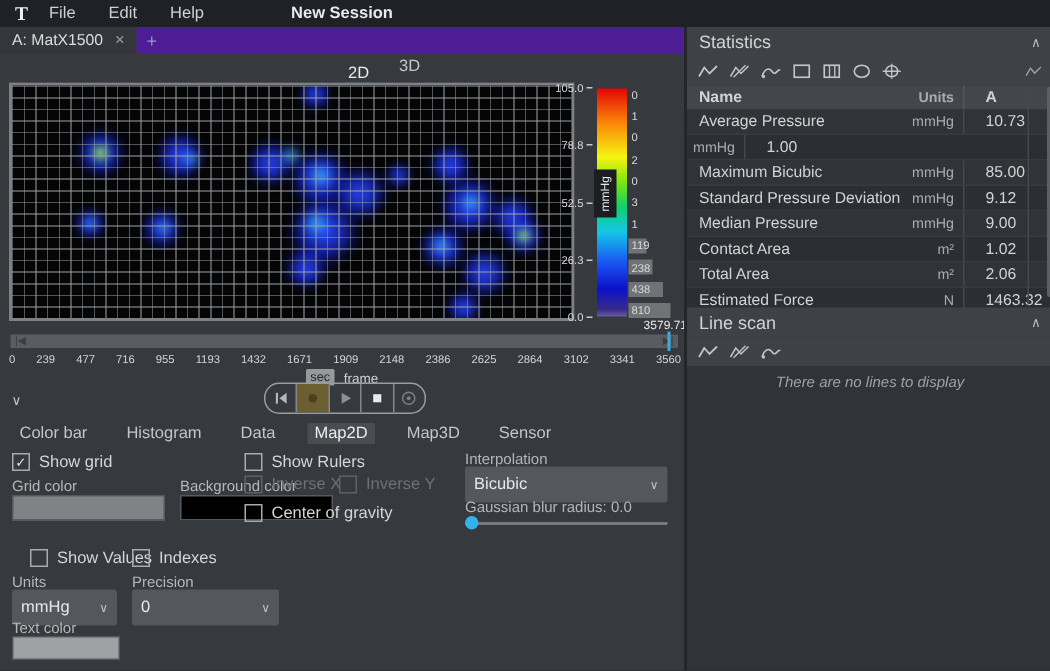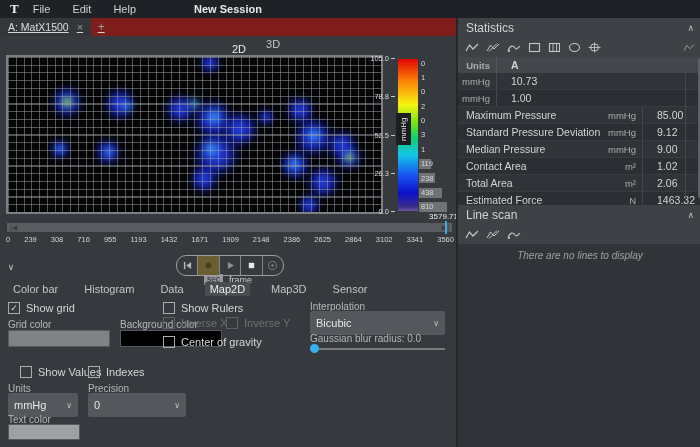--- a/index.html
+++ b/index.html
@@ -8,21 +8,21 @@
        background:#36393d;-webkit-font-smoothing:antialiased;}
   .abs{position:absolute;}
 
   
   .menubar{left:0;top:0;width:700px;height:18px;background:#1e2125;display:flex;align-items:center;}
   .logo{font-family:"Liberation Serif",serif;font-weight:bold;font-size:13px;color:#f0f1f2;margin:0 14px 0 10px;}
   .menu-item{color:#cfd1d3;margin-right:22px;font-size:11px;cursor:default;}
   .win-title{position:absolute;left:0;right:244px;text-align:center;font-weight:bold;color:#e8e9ea;font-size:11px;pointer-events:none;}
 
   
-  .tabstrip{left:0;top:18px;width:456px;height:18px;background:#7f1d1d;display:flex;align-items:stretch;text-decoration:underline;}
+  .tabstrip{left:0;top:18px;width:456px;height:18px;background:#4c1d95;display:flex;align-items:stretch;}
   .tab{background:#33363a;display:flex;align-items:center;padding:0 8px;gap:8px;color:#dddee0;font-size:10.5px;}
   .tab .x{color:#9b9da0;font-size:11px;}
   .tab-add{width:20px;display:flex;align-items:center;justify-content:center;color:#9b9da0;font-size:12px;}
 
   
   .viewtoggle{left:230px;top:36px;height:16px;display:flex;gap:16px;align-items:center;}
   .vt{color:#c3c5c7;font-size:11px;padding:0 2px;}
   .vt.active{color:#e9eaeb;border-bottom:2px solid #4aa2d9;margin-top:12px;}
 
   
@@ -47,21 +47,21 @@
   .hrow .bar{position:absolute;left:0;top:1px;height:10px;background:#707376;}
   .hrow span{position:relative;margin-left:2px;font-size:7.5px;color:#d7d8da;}
   .cur-time{left:398px;top:212px;width:60px;text-align:right;font-size:8px;color:#eceded;}
 
   
   .scrubber{left:7px;top:223px;width:445px;height:9px;background:#595c60;}
   .scrub-end{position:absolute;top:1px;font-size:7px;color:#3a3c3f;line-height:7px;}
   .playhead{position:absolute;left:438px;top:-2px;width:2px;height:13px;background:#3fa8e2;}
   .ruler{left:6px;top:235px;width:448px;display:flex;justify-content:space-between;}
   .ruler span{font-size:7.5px;color:#d2d4d6;}
-  .mode-row{left:0px;top:246px;width:456px;display:flex;justify-content:center;gap:6px;align-items:center;margin-top:28px;}
+  .mode-row{left:0px;top:246px;width:456px;display:flex;justify-content:center;gap:6px;align-items:center;}
   .chip{background:#97999c;color:#26282b;font-size:8.5px;padding:0 3px;border-radius:1px;line-height:11px;}
   .mode-frame{font-size:9px;color:#cfd1d3;}
 
   
   .transport{left:176px;top:255px;width:106px;height:19px;border:1px solid #9a9c9f;border-radius:10px;
     display:flex;overflow:hidden;}
   .tbtn{flex:1;display:flex;align-items:center;justify-content:center;border-right:1px solid #85888b;}
   .tbtn:last-child{border-right:none;}
   .tbtn.rec{background:#6b5e31;}
   .panel-collapse{left:3px;top:261px;width:16px;height:12px;color:#c2c4c6;font-size:9px;display:flex;align-items:center;justify-content:center;}
@@ -247,21 +247,21 @@
   <div class="abs cur-time">3579.71</div>
 
   <div class="abs scrubber">
     <span class="scrub-end" style="left:3px">|◀</span>
     <span class="scrub-end" style="right:3px">▶|</span>
     <div class="playhead"></div>
   </div>
   <div class="abs ruler">
       <span>0</span>
       <span>239</span>
-      <span>308</span>
+      <span>477</span>
       <span>716</span>
       <span>955</span>
       <span>1193</span>
       <span>1432</span>
       <span>1671</span>
       <span>1909</span>
       <span>2148</span>
       <span>2386</span>
       <span>2625</span>
       <span>2864</span>
@@ -421,34 +421,36 @@
         </span>
       <span class="spacer"></span>
       <span class="ic">
           <svg width="12" height="9" viewBox="0 0 14 11">
             <polyline points="1,9 4.5,3 8,7 13,2" fill="none" stroke="#9b9da0" stroke-width="1.2"></polyline>
           </svg>
         </span>
     </div>
 
     <div class="thead">
+      <span class="c-name">Name</span>
       <span class="c-units">Units</span>
       <span class="c-a" style="border-left-color:#54575b">A</span>
     </div>
     <div class="tbody">
         <div class="trow">
+          <span class="c-name">Average Pressure</span>
           <span class="c-units">mmHg</span>
           <span class="c-a">10.73</span>
         </div>
         <div class="trow alt">
           <span class="c-units">mmHg</span>
           <span class="c-a">1.00</span>
         </div>
         <div class="trow">
-          <span class="c-name">Maximum Pressure</span>
+          <span class="c-name">Maximum Bicubic</span>
           <span class="c-units">mmHg</span>
           <span class="c-a">85.00</span>
         </div>
         <div class="trow alt">
           <span class="c-name">Standard Pressure Deviation</span>
           <span class="c-units">mmHg</span>
           <span class="c-a">9.12</span>
         </div>
         <div class="trow">
           <span class="c-name">Median Pressure</span>

